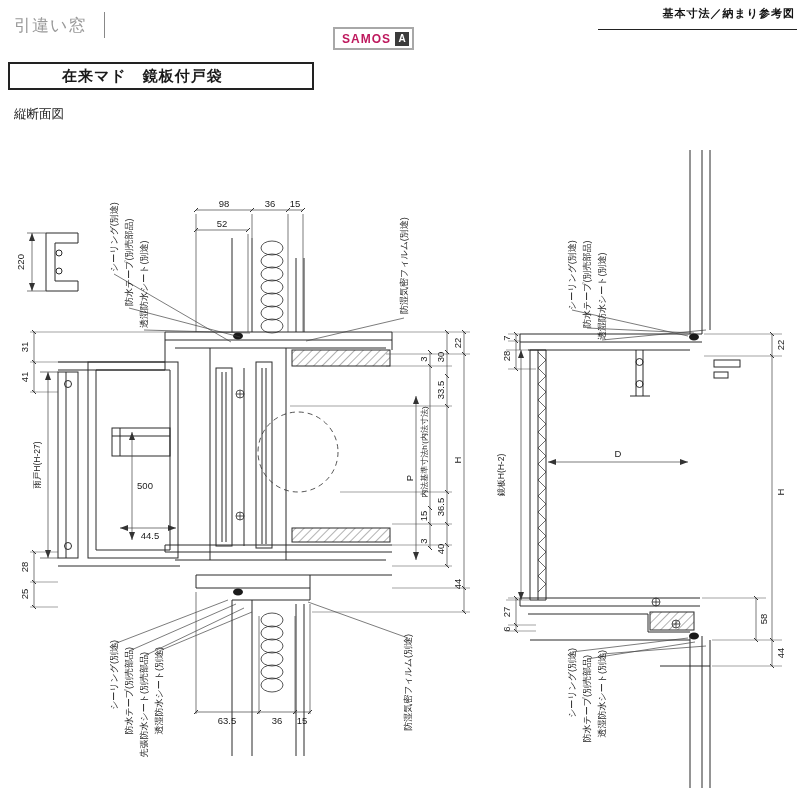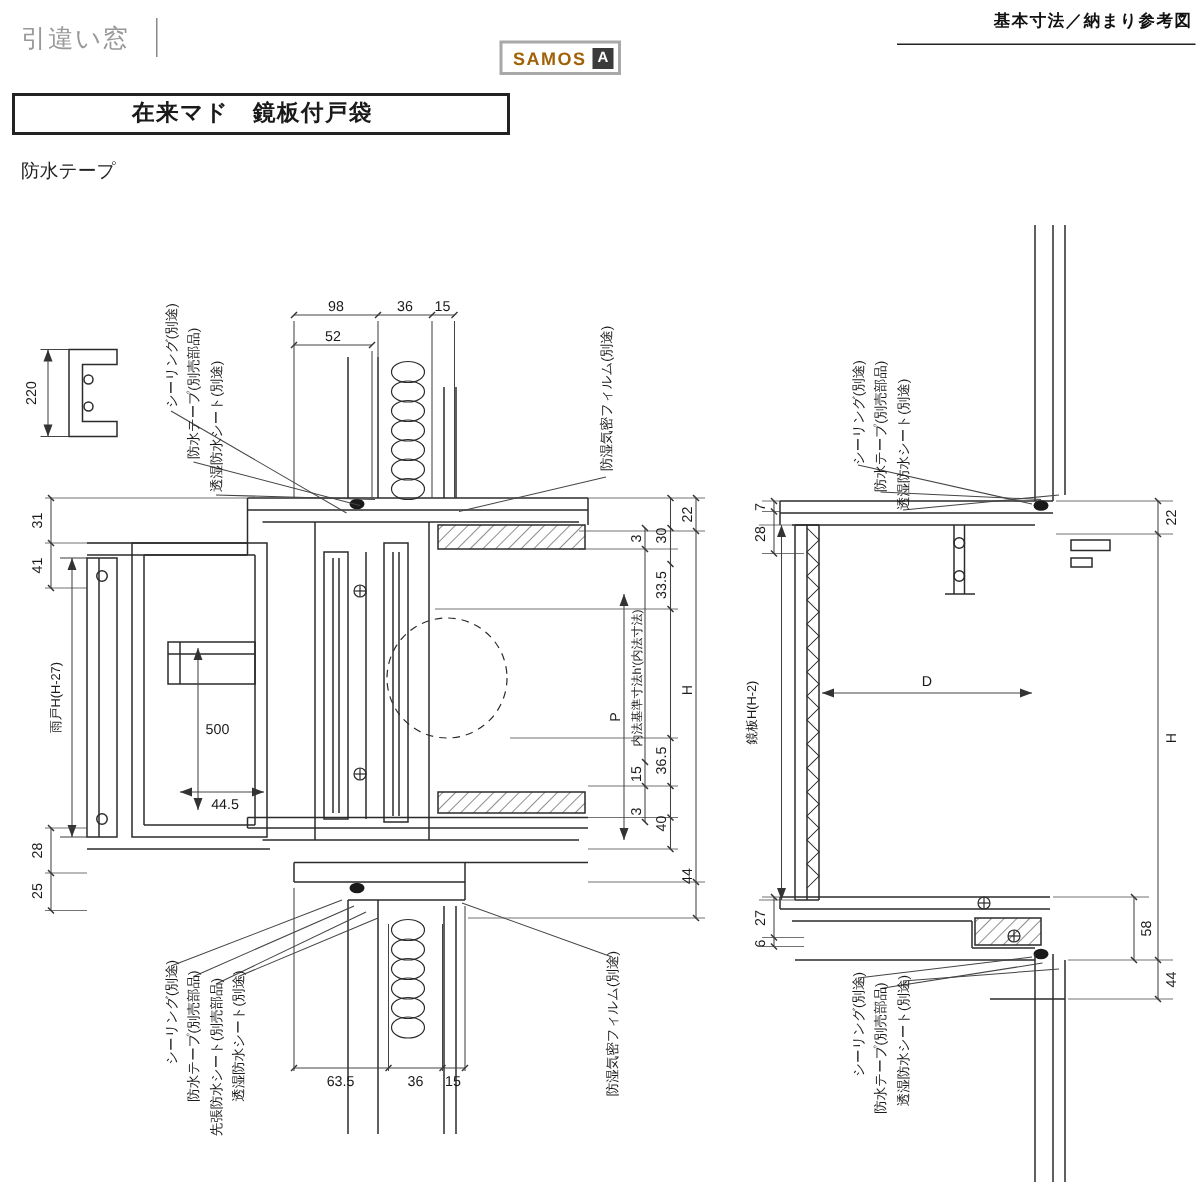--- a/index.html
+++ b/index.html
@@ -3,46 +3,46 @@
 <meta charset="utf-8">
 <style>
   html,body{margin:0;padding:0;background:#fff;}
   .sheet{position:relative;width:800px;height:800px;background:#ffffff;overflow:hidden;
          font-family:"Liberation Sans",sans-serif;color:#1a1a1a;border-radius:25px;}
   .hdr-cat{position:absolute;left:14px;top:14px;font-size:17px;color:#999;letter-spacing:1px;}
   .hdr-div{position:absolute;left:104px;top:12px;height:26px;border-left:1.5px solid #888;}
   .hdr-title{position:absolute;left:116px;top:9px;font-size:21px;font-weight:bold;color:#222;letter-spacing:2px;}
   .badge{position:absolute;left:333px;top:27px;display:flex;align-items:center;gap:4px;
          border:2px solid #a8a8a8;padding:1px 3px 1px 7px;height:17px;background:#fff;}
-  .badge-txt{font-size:12px;font-weight:bold;color:#a16207;letter-spacing:1px;}
+  .badge-txt{font-size:12px;font-weight:bold;color:#be185d;letter-spacing:1px;}
   .badge-grade{width:14px;height:14px;background:#3b3b3b;color:#fff;font-size:10px;font-weight:bold;
          display:flex;align-items:center;justify-content:center;}
   .ref-title{position:absolute;right:5px;top:6px;font-size:11px;font-weight:bold;color:#111;letter-spacing:1px;}
   .ref-rule{position:absolute;left:598px;right:3px;top:29px;border-top:1.5px solid #222;}
   .note-box{position:absolute;right:3px;top:35px;border:1px solid #222;padding:3px 9px;font-size:12px;background:#fff;}
   .subtype-box{position:absolute;left:8px;top:62px;width:250px;height:24px;border:2px solid #222;
-         font-size:15px;font-weight:bold;line-height:24px;padding-left:78px;letter-spacing:1px;background:#fff;}
+         font-size:15px;font-weight:bold;line-height:24px;padding-left:52px;letter-spacing:1px;background:#fff;}
   .view-label{position:absolute;left:14px;top:106px;font-size:12.5px;color:#222;}
   svg.draw{position:absolute;left:0;top:0;}
 </style>
 </head>
 <body>
 
 <div class="sheet">
 
   <div class="hdr-cat">引違い窓</div>
   <div class="hdr-div"></div>
   <div class="badge">
     <span class="badge-txt">SAMOS</span>
     <span class="badge-grade">A</span>
   </div>
   <div class="ref-title">基本寸法／納まり参考図</div>
   <div class="ref-rule"></div>
   <div class="subtype-box">在来マド　鏡板付戸袋</div>
-  <div class="view-label">防水テープ</div>
+  <div class="view-label">縦断面図</div>
 
   <svg class="draw" width="800" height="800" viewBox="0 0 800 800">
     <defs>
       <pattern id="hatch" patternUnits="userSpaceOnUse" width="6" height="6" patternTransform="rotate(45)">
         <line x1="0" y1="0" x2="0" y2="6" stroke="#666" stroke-width="1"></line>
       </pattern>
       <marker id="tick" markerWidth="7" markerHeight="7" refX="3.5" refY="3.5" orient="auto" markerUnits="userSpaceOnUse">
         <path d="M1.5,5.5 L5.5,1.5" stroke="#333" stroke-width="1"></path>
       </marker>
       <marker id="aE" markerWidth="9" markerHeight="7" refX="8.5" refY="3.5" orient="auto" markerUnits="userSpaceOnUse">

